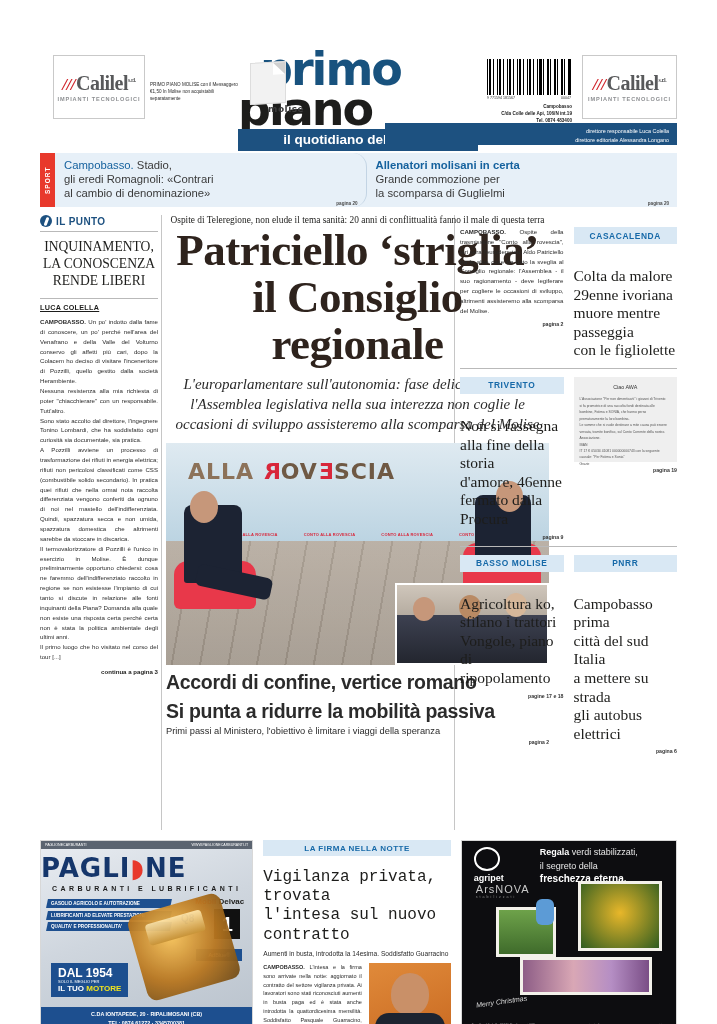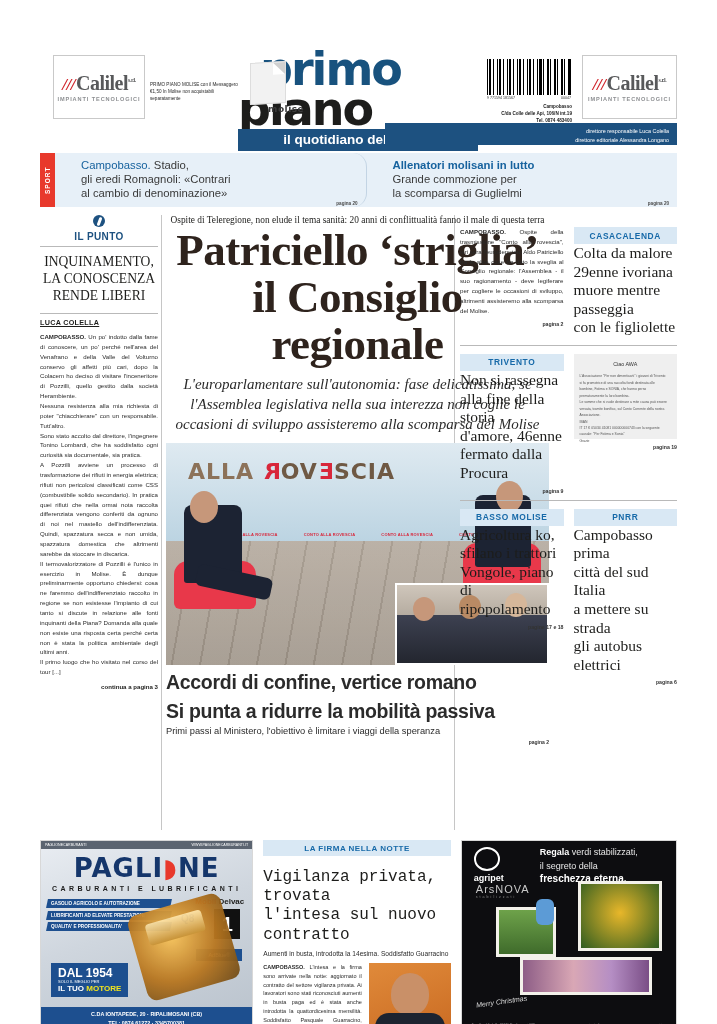--- a/index.html
+++ b/index.html
@@ -66,37 +66,37 @@
     background:#dce9f4;color:#16426c;font-size:8px;font-weight:bold;
     padding:3px 0 0 6px;box-sizing:border-box;line-height:1.45;}
 
   
   .sportstrip{position:absolute;left:0px;top:108px;width:637px;height:54px;
     background:#e7f0f8;display:flex;}
   .sport-tab{width:15px;background:#e8392c;color:#fff;font-size:6.5px;font-weight:bold;
     writing-mode:vertical-rl;transform:rotate(180deg);
     display:flex;align-items:center;justify-content:center;letter-spacing:1px;}
   .sport-cells{flex:1;display:flex;}
-  .sport-cell{flex:1;padding:6px 9px 0 26px;position:relative;border-right:1px solid #c3d4e4;border-radius:14px;}
+  .sport-cell{flex:1;padding:6px 9px 0 9px;position:relative;border-right:1px solid #c3d4e4;border-radius:14px;}
   .sport-cell:last-child{border-right:none;}
   .sc-t{color:#16629e;font-weight:bold;font-size:11.3px;line-height:1.22;}
   .sc-t span{color:#3a3a3a;font-weight:normal;}
   .sc-b{color:#3a3a3a;font-size:11.3px;line-height:1.22;}
   .pg{position:absolute;right:8px;bottom:1px;font-size:4.6px;color:#4a4a4a;font-weight:bold;}
 
   
   .content{position:absolute;left:0;top:170px;width:637px;}
   .col-left{position:absolute;left:0;top:0;width:118px;}
   .col-mid{position:absolute;left:126px;top:0;width:383px;}
   .col-right{position:absolute;left:420px;top:0;width:217px;margin-top:12px;}
 
   .vr{position:absolute;top:0;width:1px;background:#c6c6c6;}
 
   
-  .punto-head{display:flex;align-items:center;gap:4px;padding-bottom:4px;flex-direction:column;}
+  .punto-head{display:flex;align-items:center;gap:4px;padding-bottom:4px;}
   .punto-ico{width:12px;height:12px;border-radius:50%;background:#1d5180;position:relative;}
   .punto-ico:after{content:"";position:absolute;left:4.5px;top:1.5px;width:3px;height:9px;
     background:#fff;transform:rotate(20deg);border-radius:2px;}
   .punto-lbl{color:#1d5180;font-weight:bold;font-size:10px;letter-spacing:.4px;}
   .hr-d{border-top:1px solid #b9b9b9;}
   .punto-title{font-family:"Liberation Serif",serif;font-size:13.6px;line-height:1.25;
     text-align:center;color:#1d1d1b;padding:7px 0 8px;}
   .byline{font-size:7.2px;font-weight:bold;color:#1d1d1b;text-decoration:underline;
     letter-spacing:.3px;padding:4px 0 5px;}
   .punto-body{font-size:6.1px;line-height:1.62;color:#2b2b2b;text-align:justify;}
@@ -137,34 +137,34 @@
   .sec-hl{font-size:19.5px;font-weight:bold;color:#2b2b2b;line-height:1.16;
     padding-top:6px;letter-spacing:-.3px;}
   .sec-sub{font-size:9.3px;color:#2b2b2b;padding-top:4px;}
   .sec-pg{font-size:5px;font-weight:bold;text-align:right;color:#333;padding-top:3px;}
   .r-lead{font-size:6.1px;line-height:1.62;color:#2b2b2b;text-align:justify;}
   .r-lead b{font-weight:bold;}
   .r-pg{font-size:5.2px;font-weight:bold;text-align:right;padding-top:5px;color:#333;}
   .r-tag{background:#d9e8f4;color:#1669a8;font-weight:bold;font-size:8.4px;
     text-align:center;padding:3.5px 0;letter-spacing:.6px;}
   .r-title{font-family:"Liberation Serif",serif;font-size:15.5px;line-height:1.2;
-    color:#1d1d1b;padding-top:0;}
+    color:#1d1d1b;padding-top:23px;}
   .r-two{display:flex;gap:10px;}
   .r-two>div{flex:1;}
   .memo{background:#efefef;padding:5px 6px;font-size:3.4px;color:#555;line-height:1.9;
     height:85px;box-sizing:border-box;}
   .memo .mt{text-align:center;font-size:5.4px;color:#333;padding-bottom:4px;}
 
   
   .ads{position:absolute;left:0;top:795px;width:637px;height:195px;display:flex;gap:10px;}
   .ad-pag{width:214px;height:190px;position:relative;overflow:hidden;
     background:linear-gradient(160deg,#e9edf2 0%,#cfd6de 45%,#b9c2cc 100%);border:1px solid #d8d8d8;}
   .pag-top{position:absolute;top:0;left:0;width:100%;height:8px;background:#5b6470;
     color:#fff;font-size:3.6px;display:flex;align-items:center;justify-content:space-between;padding:0 4px;box-sizing:border-box;}
-  .pag-name{position:absolute;top:12px;left:0;width:100%;text-align:center;
+  .pag-name{position:absolute;top:12px;left:0;width:100%;
     font-size:26px;font-weight:bold;color:#15366b;letter-spacing:1px;font-family:"DejaVu Sans",sans-serif;}
   .pag-name .dr{color:#e8392c;}
   .pag-sub{position:absolute;top:44px;width:100%;text-align:center;font-size:7px;
     letter-spacing:3.4px;color:#1b1b1b;font-weight:bold;}
   .pag-bullets{position:absolute;top:58px;left:6px;width:124px;}
   .pag-bullets div{background:#1d4f8f;color:#fff;font-size:4.6px;font-weight:bold;
     padding:2px 4px;margin-bottom:2.5px;transform:skewX(-12deg);}
   .pag-bullets div span{display:inline-block;transform:skewX(12deg);}
   .brand-mobil{position:absolute;top:56px;right:8px;font-size:8px;font-weight:bold;color:#1d1d1b;}
   .brand-mobil i{color:#e8392c;font-style:normal;}
@@ -264,21 +264,21 @@
     <div class="sportstrip">
       <div class="sport-tab">SPORT</div>
       <div class="sport-cells">
         <div class="sport-cell">
           <div class="sc-t"><span style="color:#16629e">Campobasso.</span><span> Stadio,</span></div>
           <div class="sc-b">gli eredi Romagnoli: «Contrari</div>
           <div class="sc-b">al cambio di denominazione»</div>
           <div class="pg">pagina 20</div>
         </div>
         <div class="sport-cell">
-          <div class="sc-t">Allenatori molisani in lutto</div>
+          <div class="sc-t">Allenatori molisani in certa</div>
           <div class="sc-b">Grande commozione per</div>
           <div class="sc-b">la scomparsa di Guglielmi</div>
           <div class="pg">pagina 20</div>
         </div>
       </div>
     </div>
 
     <div class="content">
 
       <div class="vr" style="left:121px;height:615px;"></div>

